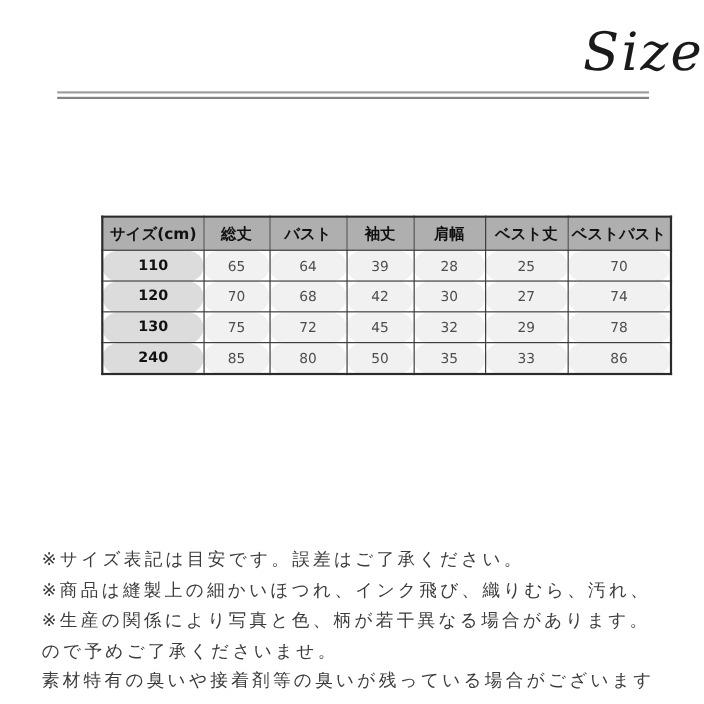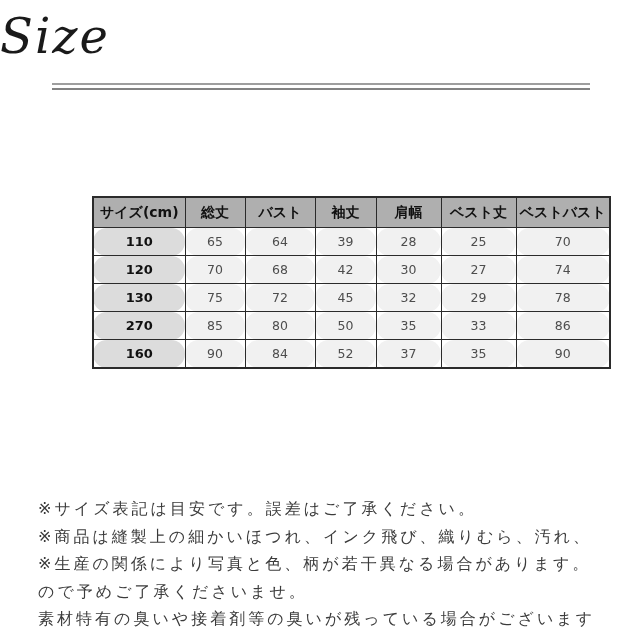--- a/index.html
+++ b/index.html
@@ -15,22 +15,22 @@
   html,body{margin:0;padding:0;}
   body{
     width:640px;height:640px;
     background:#ffffff;
     font-family:"DejaVu Sans","Liberation Sans",sans-serif;
     overflow:hidden;
   }
   .page{position:relative;width:640px;height:640px;background:#ffffff;}
 
   .title{
-    position:absolute;top:8px;left:0;width:640px;
-    text-align:left;
+    position:absolute;top:20px;left:0;width:640px;
+    text-align:right;
     font-family:"DejaVu Serif","Liberation Serif",serif;
     font-style:italic;
     font-size:48px;
     letter-spacing:2px;
     color:var(--title-text);
   }
 
   .double-rule{
     position:absolute;top:83px;left:52px;width:538px;height:3px;
     border-top:2px solid var(--rule-top);
@@ -136,36 +136,27 @@
       <tr>
         <td class="size-col">130</td>
         <td>75</td>
         <td>72</td>
         <td>45</td>
         <td>32</td>
         <td>29</td>
         <td>78</td>
       </tr>
       <tr>
-        <td class="size-col">270</td>
+        <td class="size-col">240</td>
         <td>85</td>
         <td>80</td>
         <td>50</td>
         <td>35</td>
         <td>33</td>
         <td>86</td>
-      </tr>
-      <tr>
-        <td class="size-col">160</td>
-        <td>90</td>
-        <td>84</td>
-        <td>52</td>
-        <td>37</td>
-        <td>35</td>
-        <td>90</td>
       </tr>
     </tbody>
   </table>
 
   <div class="notes">
     <div class="note-line">※サイズ表記は目安です。誤差はご了承ください。</div>
     <div class="note-line">※商品は縫製上の細かいほつれ、インク飛び、織りむら、汚れ、</div>
     <div class="note-line">※生産の関係により写真と色、柄が若干異なる場合があります。</div>
     <div class="note-line">ので予めご了承くださいませ。</div>
     <div class="note-line">素材特有の臭いや接着剤等の臭いが残っている場合がございます</div>

